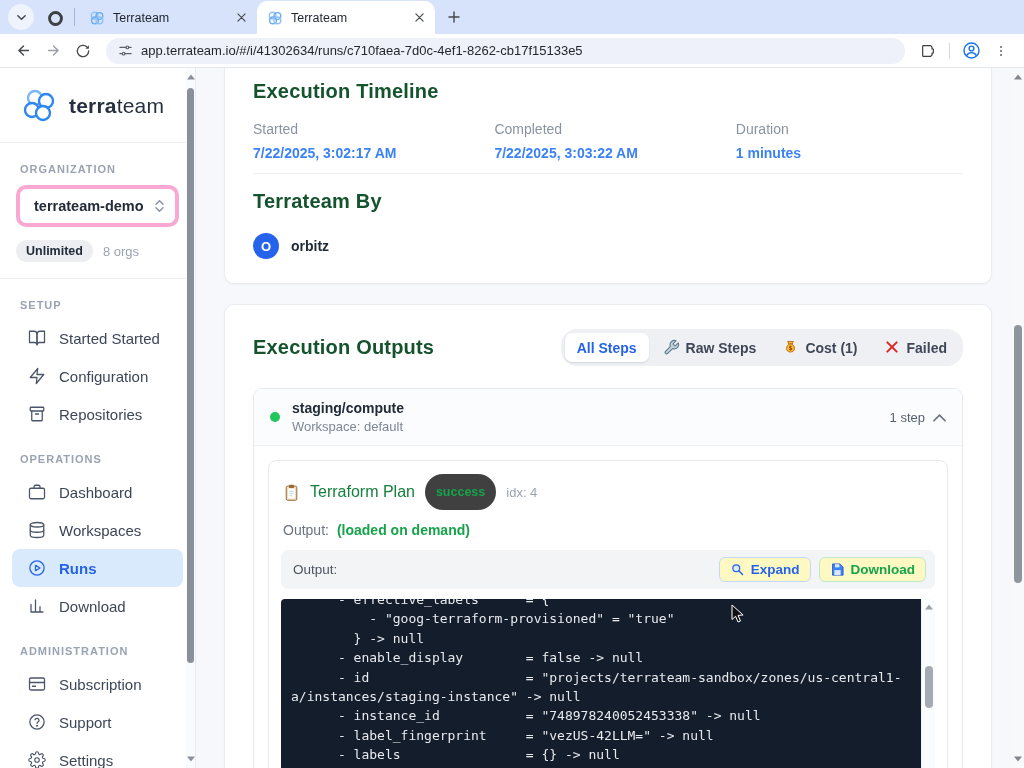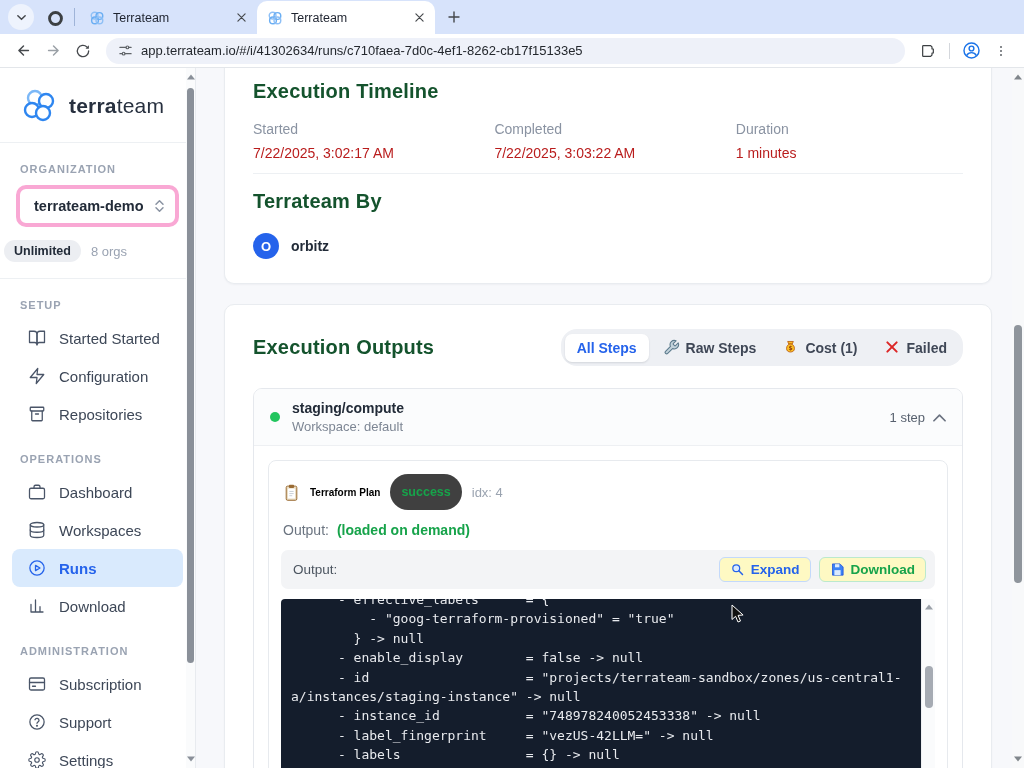--- a/index.html
+++ b/index.html
@@ -25,64 +25,64 @@
 
   
   .app { display:flex; height:700px; }
   aside.sidebar { width:196px; background:#fff; border-right:1px solid #e8ebef; position:relative; flex-shrink:0; }
   .logo-row { display:flex; align-items:center; gap:9px; padding:18px 0 16px 20px; }
   .logo-word { font-size:21px; color:#27303f; letter-spacing:.2px; }
   .logo-word b { font-weight:700; }
   .side-div { height:1px; background:#edf0f3; margin:0; }
   .side-sec { font-size:11px; font-weight:700; letter-spacing:.09em; color:#9aa3b2; padding:20px 20px 8px 20px; }
   .org-select { margin:2px 16px 0 16px; border:4px solid #f9a8d4; border-radius:10px; padding:9px 10px 9px 14px; display:flex; align-items:center; justify-content:space-between; font-size:14.5px; font-weight:700; color:#222b38; background:#fff; }
-  .org-meta { display:flex; align-items:center; gap:10px; padding:13px 16px 16px 4px; }
+  .org-meta { display:flex; align-items:center; gap:10px; padding:13px 16px 16px 16px; }
   .pill { background:#eceef2; border-radius:999px; padding:4px 10px; font-size:12.5px; font-weight:700; color:#222b38; }
   .org-count { font-size:13px; color:#9aa3b2; }
   .nav-item { display:flex; align-items:center; gap:13px; padding:10px 10px 10px 28px; font-size:15px; font-weight:500; color:#3d4757; }
   .nav-item .nav-ic { width:18px; height:18px; color:#4a5568; display:flex; }
   .nav-item.active { background:#d9eafd; border-radius:8px; margin:0 12px; padding-left:16px; color:#2563eb; font-weight:700; }
   .nav-item.active .nav-ic { color:#2563eb; }
   .side-scroll { position:absolute; top:0; right:0; width:9px; height:100%; background:#fafbfc; }
   .side-scroll .thumb { position:absolute; top:20px; left:1px; width:7px; height:575px; background:#8a9099; border-radius:4px; }
   .arr { position:absolute; left:0; width:9px; height:10px; display:flex; align-items:center; justify-content:center; }
 
   .main { flex:1; background:#f7f8fb; position:relative; overflow:hidden; }
   .scrollwrap { position:absolute; left:0; top:0; right:12px; bottom:0; padding:0 20px 0 28px; overflow:hidden; }
   .card { background:#fff; border:1px solid #e9ecf0; border-radius:10px; box-shadow:0 1px 2px rgba(15,23,42,.04); }
   .card1 { margin-top:-14px; padding:26px 28px 24px 28px; border-top:none; }
   .h-blue { color:#14532d; font-size:20px; font-weight:700; letter-spacing:.2px; }
   .tgrid { display:grid; grid-template-columns:34% 34% 32%; margin-top:18px; }
   .tlabel { font-size:14px; color:#8a93a2; }
-  .tvalue { font-size:14px; font-weight:400; color:#b91c1c; margin-top:8px; }
+  .tvalue { font-size:14px; font-weight:700; color:#3b82f6; margin-top:8px; }
   .hr { height:1px; background:#edf0f3; margin-top:12px; }
   .trig-title { margin-top:16px; }
   .userrow { display:flex; align-items:center; gap:12px; margin-top:20px; }
   .avatar { width:26px; height:26px; border-radius:50%; background:#2563eb; color:#fff; font-weight:700; font-size:13px; display:flex; align-items:center; justify-content:center; }
   .username { font-size:14px; font-weight:600; color:#222b38; }
 
   .card2 { margin-top:20px; padding:24px 28px 28px 28px; min-height:520px; }
   .out-head { display:flex; align-items:center; justify-content:space-between; }
-  .tabgroup { background:#eef0f4; border-radius:16px; padding:4px; display:flex; align-items:center; gap:2px; }
+  .tabgroup { background:#eef0f4; border-radius:16px; padding:4px; display:flex; gap:2px; }
   .stab { display:flex; align-items:center; gap:6px; padding:6px 12px; font-size:14px; font-weight:600; color:#3f4756; border-radius:7px; white-space:nowrap; }
   .stab.active { background:#fff; color:#2563eb; box-shadow:0 1px 2px rgba(15,23,42,.12); }
   .stab .tico { width:17px; height:17px; display:flex; }
 
   .stepbox { margin-top:22px; border:1px solid #e5e8ed; border-radius:9px; overflow:hidden; }
   .stephead { display:flex; align-items:center; justify-content:space-between; padding:11px 16px; background:#fbfcfd; border-bottom:1px solid #eef0f3; }
   .stephead .left { display:flex; align-items:center; gap:12px; }
   .gdot { width:10px; height:10px; border-radius:50%; background:#22c55e; }
   .sname { font-size:14px; font-weight:700; color:#222b38; }
   .sws { font-size:13px; color:#7d8694; margin-top:3px; }
   .stepcount { display:flex; align-items:center; gap:8px; font-size:13px; color:#57606e; }
 
   .stepbody { padding:14px; }
   .plancard { border:1px solid #e7eaee; border-radius:8px; overflow:hidden; }
   .planrow { display:flex; align-items:center; gap:10px; padding:13px 14px 10px 14px; }
-  .plantitle { font-size:10px; font-weight:700; color:#000000; }
+  .plantitle { font-size:16px; font-weight:400; color:#15803d; }
   .badge-ok { background:#404040; color:#16a34a; font-size:12.5px; font-weight:700; padding:11px 11px; border-radius:999px; }
   .idx { font-size:13px; color:#9aa3b0; }
   .loadedrow { padding:2px 14px 12px 14px; font-size:14px; color:#6b7480; display:flex; gap:8px; }
   .loaded { color:#16a34a; font-weight:600; }
   .outbar { margin:0 12px; background:#f3f4f6; border-radius:7px; padding:7px 9px 7px 12px; display:flex; align-items:center; justify-content:space-between; }
   .outbar .lbl { font-size:13.5px; color:#4c5560; }
   .btns { display:flex; gap:8px; }
   .btn { display:flex; align-items:center; gap:6px; font-size:13.5px; font-weight:600; background:#fef9c3; border-radius:6px; padding:4px 10px; }
   .btn-expand { color:#2563eb; border:1px solid #c3d9fb; }
   .btn-download { color:#16a34a; border:1px solid #bbe9cd; }

